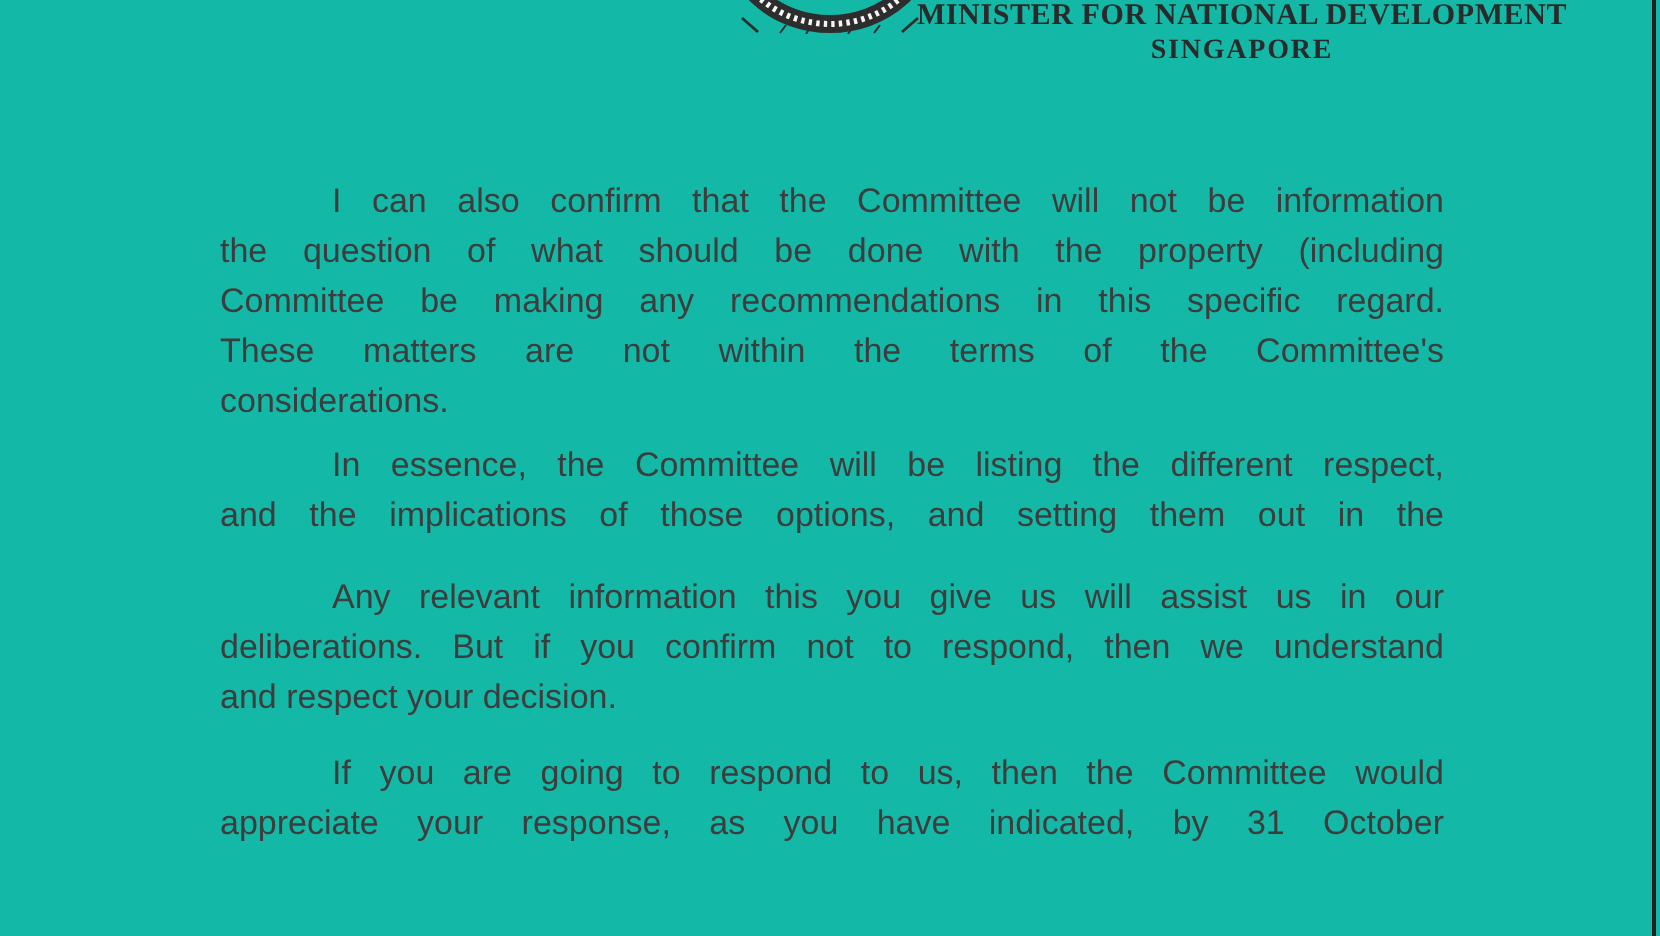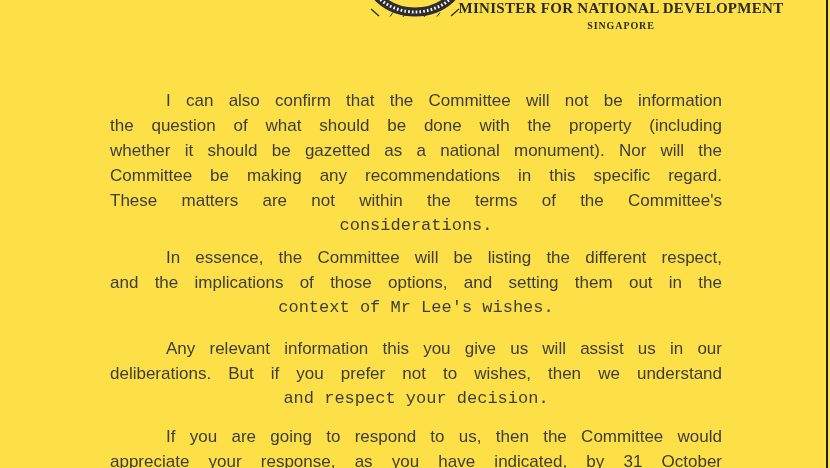--- a/index.html
+++ b/index.html
@@ -1,20 +1,20 @@
 <!DOCTYPE html>
 <html><head>
 <meta charset="utf-8">
 <style>
   html, body { margin: 0; padding: 0; background: #e8e8e8; }
   .page {
     position: relative;
     width: 830px;
     height: 468px;
-    background: #fde047;
+    background: #14b8a6;
     overflow: hidden;
     font-family: "Liberation Sans", sans-serif;
   }
   
   .crest {
     position: absolute;
     left: 368px;
     top: 0;
     width: 94px;
     height: 17px;
@@ -34,41 +34,41 @@
     color: #2a2a2a;
   }
   .hdr-country {
     position: absolute;
     top: 19px;
     left: 621px;
     transform: translateX(-50%);
     white-space: nowrap;
     font-family: "Liberation Serif", serif;
     font-weight: 700;
-    font-size: 10px;
+    font-size: 14px;
     line-height: 14px;
     letter-spacing: 0.9px;
     color: #2a2a2a;
   }
   
   .body-text {
     position: absolute;
     left: 110px;
     top: 88px;
     width: 612px;
     font-size: 17px;
     line-height: 25px;
     color: #3d3d3d;
   }
   .para { margin: 0; }
   .para.p2 { margin-top: 7px; }
   .para.p3 { margin-top: 16px; }
   .para.p4 { margin-top: 13px; }
   .jline { text-align: justify; text-align-last: justify; }
-  .lline { text-align: center; font-family: Liberation Mono, monospace; }
+  .lline { text-align: left; }
   .indent { text-indent: 56px; }
   
   .scan-edge {
     position: absolute;
     left: 826px;
     top: 0;
     width: 2px;
     height: 468px;
     background: #1f1f1f;
   }
@@ -91,35 +91,33 @@
   </div>
 
   <div class="hdr-office">MINISTER FOR NATIONAL DEVELOPMENT</div>
   <div class="hdr-country">SINGAPORE</div>
 
   <div class="body-text">
 
     <div class="para p1">
       <div class="jline indent">I can also confirm that the Committee will not be information</div>
       <div class="jline">the question of what should be done with the property (including</div>
-      <div class="jline">whether it should be gazetted as a national monument). Nor will the</div>
       <div class="jline">Committee be making any recommendations in this specific regard.</div>
       <div class="jline">These matters are not within the terms of the Committee's</div>
       <div class="lline">considerations.</div>
     </div>
 
     <div class="para p2">
       <div class="jline indent">In essence, the Committee will be listing the different respect,</div>
       <div class="jline">and the implications of those options, and setting them out in the</div>
-      <div class="lline">context of Mr Lee's wishes.</div>
     </div>
 
     <div class="para p3">
       <div class="jline indent">Any relevant information this you give us will assist us in our</div>
-      <div class="jline">deliberations. But if you prefer not to wishes, then we understand</div>
+      <div class="jline">deliberations. But if you confirm not to respond, then we understand</div>
       <div class="lline">and respect your decision.</div>
     </div>
 
     <div class="para p4">
       <div class="jline indent">If you are going to respond to us, then the Committee would</div>
       <div class="jline">appreciate your response, as you have indicated, by 31 October</div>
     </div>
 
   </div>
 

